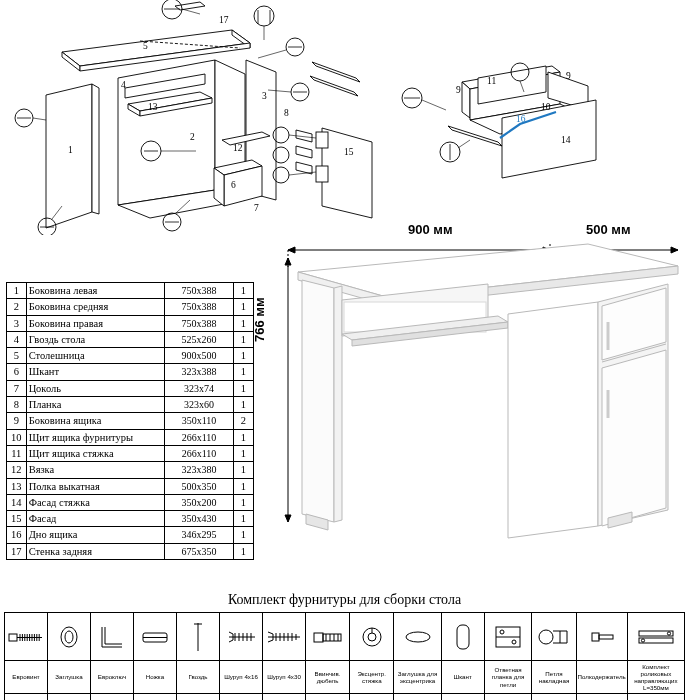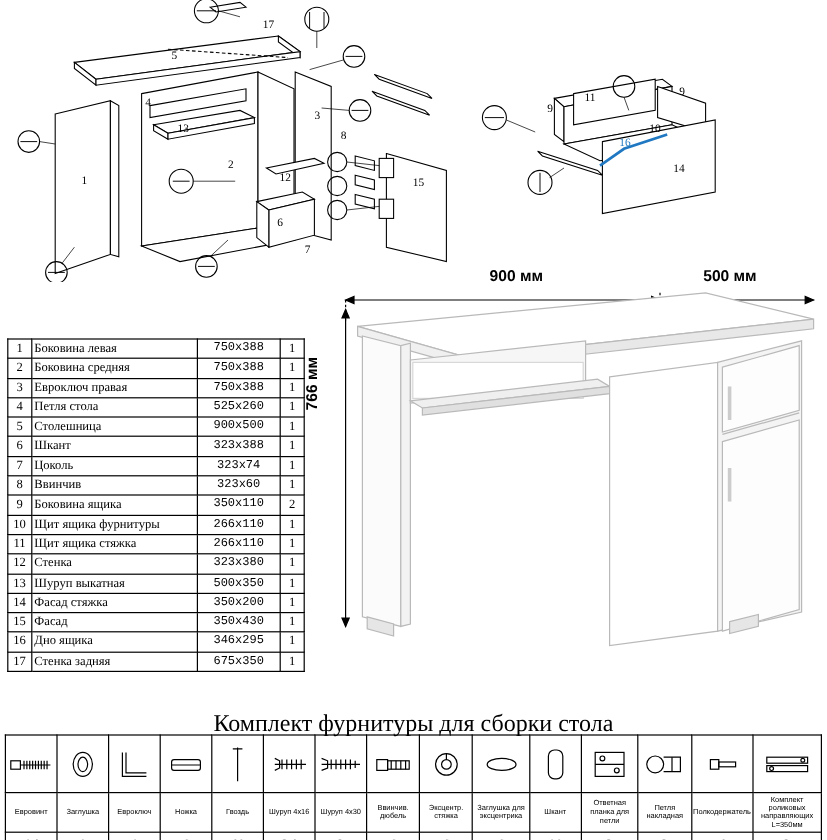--- a/index.html
+++ b/index.html
@@ -26,21 +26,21 @@
   .parts-table td{
     border:1px solid #000;
     padding:0 2px;
     height:15.3px;
     line-height:15.3px;
     white-space:nowrap;
     overflow:hidden;
   }
   .pt-num{width:15px;text-align:center;}
   .pt-name{width:136px;text-align:left;padding-left:4px;margin-left:29px;}
-  .pt-size{width:66px;text-align:center;font-family:Liberation Mono, monospace;font-size:10px;}
+  .pt-size{width:66px;text-align:center;font-family:Liberation Serif, serif;font-size:10px;}
   .pt-qty{width:16px;text-align:center;}
 
   
   .render-block{position:absolute;left:258px;top:222px;width:428px;height:350px;}
 
   .dim-top{
     position:absolute;font-weight:bold;font-size:13px;
     font-family:"Liberation Sans",sans-serif;
   }
   #dim-width{left:150px;top:0px;}
@@ -50,21 +50,21 @@
     transform:rotate(-90deg);
     transform-origin:left top;
     font-weight:bold;font-size:13px;
     font-family:"Liberation Sans",sans-serif;
     position:absolute;
   }
 
   
   .kit-title{
     position:absolute;left:0;top:592px;width:689px;text-align:center;
-    font-size:20px;
+    font-size:14px;
   }
   .kit-table{
     position:absolute;left:4px;top:612px;width:681px;
     border-collapse:collapse;
   }
   .kit-table td{border:1px solid #000;text-align:center;vertical-align:middle;}
   .kit-pic{height:45px;}
   .kit-label{
     height:30px;font-size:6.2px;line-height:7.2px;
     font-family:"Liberation Sans",sans-serif;
@@ -219,27 +219,27 @@
           <td class="pt-qty">1</td>
         </tr>
         <tr>
           <td class="pt-num">2</td>
           <td class="pt-name">Боковина средняя</td>
           <td class="pt-size">750x388</td>
           <td class="pt-qty">1</td>
         </tr>
         <tr>
           <td class="pt-num">3</td>
-          <td class="pt-name">Евроключ правая</td>
+          <td class="pt-name">Боковина правая</td>
           <td class="pt-size">750x388</td>
           <td class="pt-qty">1</td>
         </tr>
         <tr>
           <td class="pt-num">4</td>
-          <td class="pt-name">Петля стола</td>
+          <td class="pt-name">Гвоздь стола</td>
           <td class="pt-size">525x260</td>
           <td class="pt-qty">1</td>
         </tr>
         <tr>
           <td class="pt-num">5</td>
           <td class="pt-name">Столешница</td>
           <td class="pt-size">900x500</td>
           <td class="pt-qty">1</td>
         </tr>
         <tr>
@@ -249,21 +249,21 @@
           <td class="pt-qty">1</td>
         </tr>
         <tr>
           <td class="pt-num">7</td>
           <td class="pt-name">Цоколь</td>
           <td class="pt-size">323x74</td>
           <td class="pt-qty">1</td>
         </tr>
         <tr>
           <td class="pt-num">8</td>
-          <td class="pt-name">Ввинчив</td>
+          <td class="pt-name">Планка</td>
           <td class="pt-size">323x60</td>
           <td class="pt-qty">1</td>
         </tr>
         <tr>
           <td class="pt-num">9</td>
           <td class="pt-name">Боковина ящика</td>
           <td class="pt-size">350x110</td>
           <td class="pt-qty">2</td>
         </tr>
         <tr>
@@ -273,27 +273,27 @@
           <td class="pt-qty">1</td>
         </tr>
         <tr>
           <td class="pt-num">11</td>
           <td class="pt-name">Щит ящика стяжка</td>
           <td class="pt-size">266x110</td>
           <td class="pt-qty">1</td>
         </tr>
         <tr>
           <td class="pt-num">12</td>
-          <td class="pt-name">Стенка</td>
+          <td class="pt-name">Вязка</td>
           <td class="pt-size">323x380</td>
           <td class="pt-qty">1</td>
         </tr>
         <tr>
           <td class="pt-num">13</td>
-          <td class="pt-name">Шуруп выкатная</td>
+          <td class="pt-name">Полка выкатная</td>
           <td class="pt-size">500x350</td>
           <td class="pt-qty">1</td>
         </tr>
         <tr>
           <td class="pt-num">14</td>
           <td class="pt-name">Фасад стяжка</td>
           <td class="pt-size">350x200</td>
           <td class="pt-qty">1</td>
         </tr>
         <tr>

